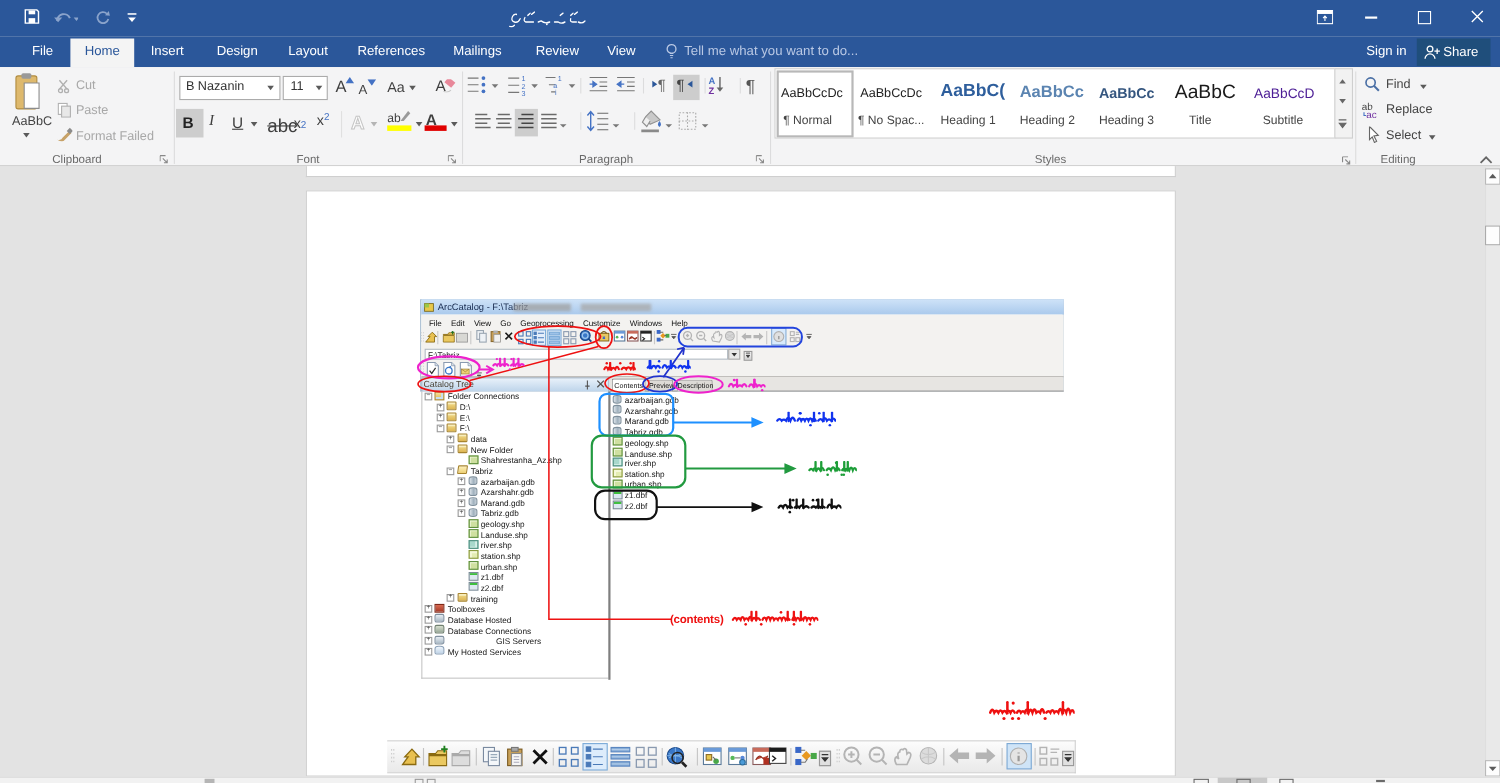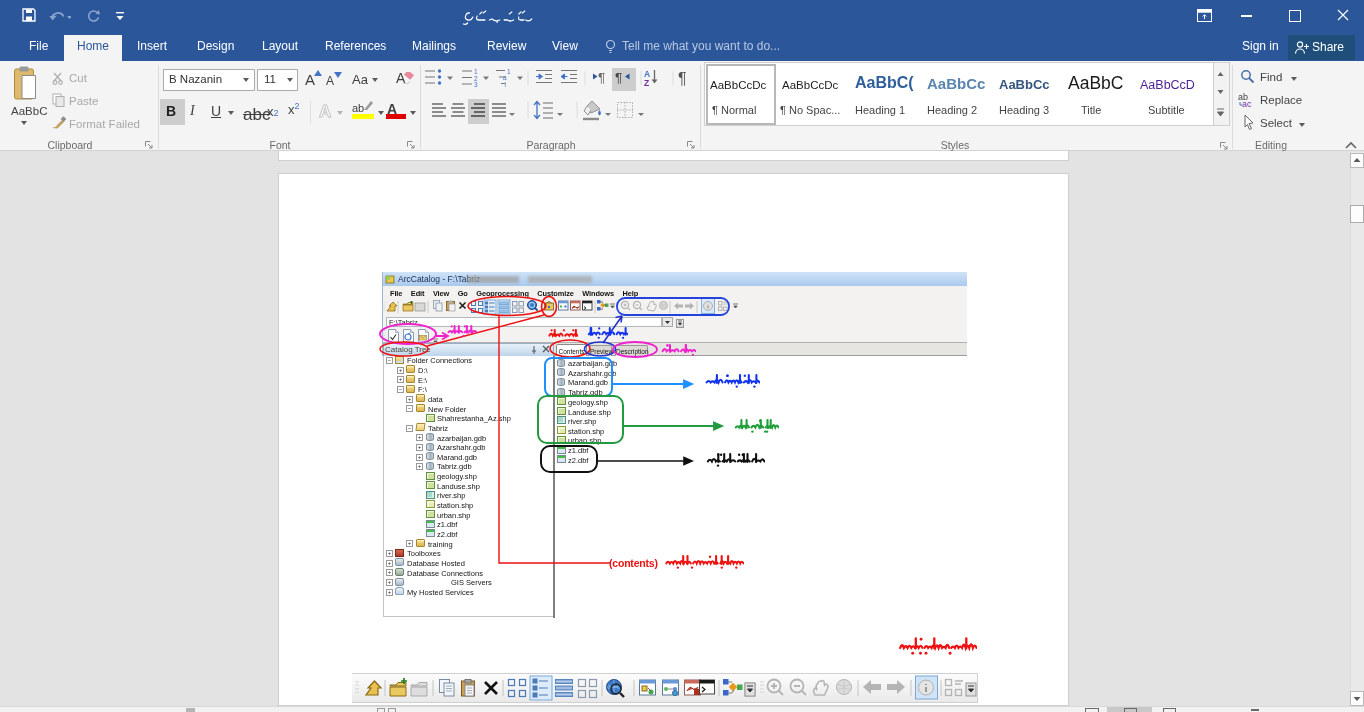--- a/index.html
+++ b/index.html
@@ -381,21 +381,21 @@
   <div class="abs" style="left:382px;top:272px;width:585px;height:84px;border:1px solid #9eb6cd;box-sizing:border-box;"></div>
   <div class="abs" style="left:383px;top:272px;width:584px;height:14px;background:linear-gradient(#cfe3f8,#a9c9ec);"></div>
   <svg class="abs" style="left:385px;top:274px" width="10" height="10" viewBox="0 0 10 10">
       <rect x="1" y="2" width="8" height="7" fill="#e8c84a" stroke="#7a6a20" stroke-width="0.8"></rect>
       <rect x="1" y="2" width="4" height="3.5" fill="#9ac84a"></rect>
     </svg>
   <div class="abs" style="left:398px;top:274px;font-size:8.5px;color:#1a2c50;">ArcCatalog - F:\Tabriz</div>
   <div class="abs" style="left:467px;top:276px;width:52px;height:7px;background:#a0a0a0;filter:blur(1.5px);opacity:.75;"></div>
   <div class="abs" style="left:528px;top:276px;width:64px;height:7px;background:#a8a8a8;filter:blur(1.5px);opacity:.75;"></div>
   <div class="abs" style="left:383px;top:286px;width:584px;height:57px;background:#f3f2f0;"></div>
-  <div class="abs" style="left:390px;top:288.5px;font-size:7.4px;color:#111;word-spacing:2.3px;letter-spacing:-0.1px;font-weight:bold;">File&nbsp; Edit&nbsp; View&nbsp; Go&nbsp; Geoprocessing&nbsp; Customize&nbsp; Windows&nbsp; Help</div>
+  <div class="abs" style="left:390px;top:288.5px;font-size:7.4px;color:#111;word-spacing:2.3px;letter-spacing:-0.1px;">File&nbsp; Edit&nbsp; View&nbsp; Go&nbsp; Geoprocessing&nbsp; Customize&nbsp; Windows&nbsp; Help</div>
 
   <svg class="abs" style="left:380px;top:296px" width="600" height="22" viewBox="0 0 600 22">
       <g transform="translate(3,5)">
         <path d="M0 1 v10 M2 1 v10" stroke="#d0d0d0" stroke-dasharray="1 1.5"></path>
       </g>
       <g transform="translate(6,5)">
         <path d="M1 10 h8 v-5 h2 l-4 -4 -4 4 h2z" fill="#e8c050" stroke="#8a6a10" stroke-width="0.8"></path>
       </g>
       <g transform="translate(18,5)">
         <path d="M0 0 v12" stroke="#c8c8c8"></path>

